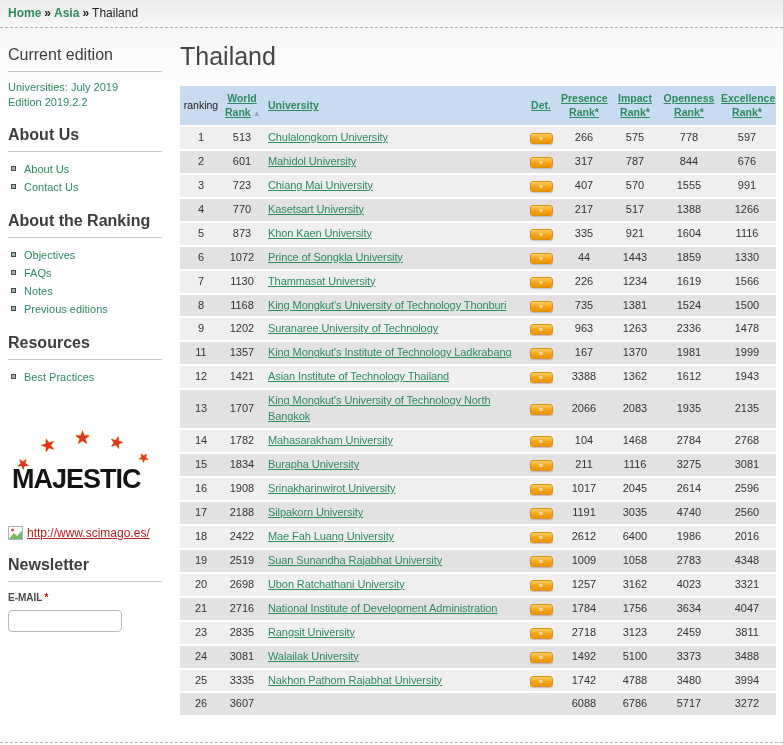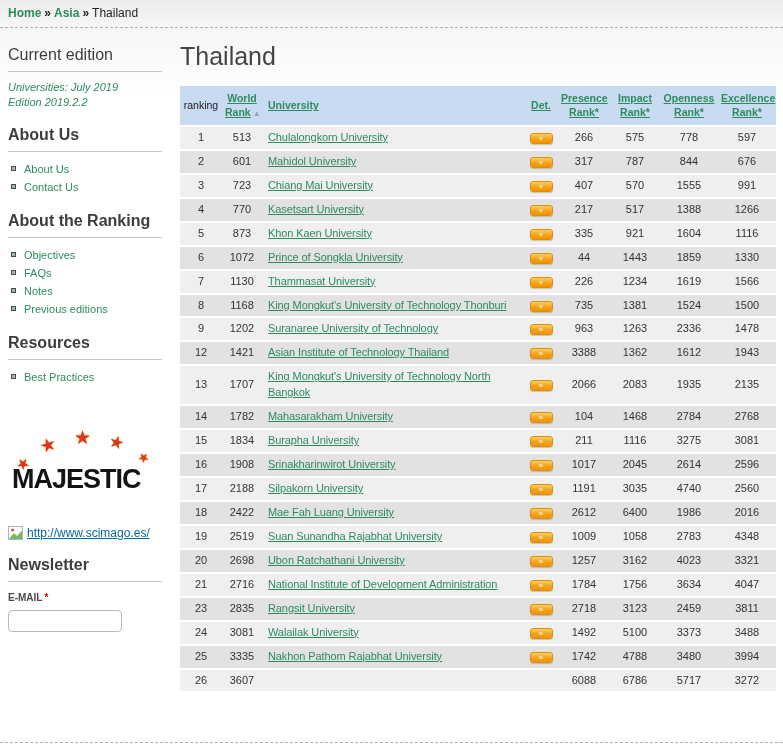--- a/index.html
+++ b/index.html
@@ -19,21 +19,21 @@
 
   .layout { display:flex; align-items:flex-start; }
 
   
   .sidebar { flex:0 0 170px; width:170px; padding:2px 0 0 8px; }
   .side-title {
     font-size:16px; color:#3d3d3d; font-weight:bold;
     border-bottom:1px solid #c6c6c6; padding:0 0 7px; margin:16px 8px 8px 0;
   }
   .side-title.normal { font-weight:normal; }
-  .edition-line { color:#2e8b5f; font-size:11px; line-height:1.35;font-style:italic; }
+  .edition-line { color:#2e8b5f; font-size:11px; line-height:1.35; }
   .side-list { list-style:none; margin:6px 0 0; padding:0 0 0 3px; }
   .side-list li { display:flex; align-items:center; gap:8px; padding:3px 0; font-size:11px; }
   .bullet { width:5px; height:5px; flex:0 0 5px; background:#9dbbae; border:1px solid #4a4a4a; }
   .side-list a { color:#2e8b5f; text-decoration:none; }
 
   
   .majestic { position:relative; width:158px; margin:34px 0 0 4px; height:78px; }
   .majestic .star { position:absolute; color:#dd3526; text-shadow:0 0 1px #f4b223, 0 0 1px #f4b223; line-height:1; }
   .majestic .s1 { left:4px;  top:36px; font-size:15px; transform:rotate(-38deg); }
   .majestic .s2 { left:28px; top:16px; font-size:18px; transform:rotate(-18deg); }
@@ -53,21 +53,21 @@
   .ql2-orb .crescent {
     height:19px; margin-top:2px; border-radius:8px 4px 24px 24px;
     background:linear-gradient(180deg,#e4531d,#d32f2f 70%,#c22727);
   }
   .ql2-word { font-size:40px; font-weight:bold; color:#6d7174; letter-spacing:-1px; line-height:1; }
   .ql2-reg { font-size:9px; color:#6d7174; align-self:flex-end; margin:0 0 4px 1px; }
   .ql2-tagline { font-size:9px; color:#9a9a9a; margin-top:3px; padding-left:6px; white-space:nowrap; }
 
   
   .scimago { display:flex; align-items:center; gap:4px; margin:28px 0 0 0; font-size:12px; }
-  .scimago a { color:#0369a1; text-decoration:underline; }
+  .scimago a { color:#b91c1c; text-decoration:underline; }
 
   
   .email-label { font-size:10px; font-weight:bold; color:#4a4a4a; margin-top:10px; }
   .email-label .req { color:#cc0000; margin-left:2px; }
   .email-input { width:114px; height:22px; margin-top:7px; border:1px solid #b9b9b9; border-radius:4px; padding:2px 5px; font-size:11px; }
 
   
   .main { flex:1 1 auto; padding:4px 8px 0 10px; }
   .page-title { font-size:25px; font-weight:normal; color:#454545; margin:10px 0 13px; }
 
@@ -288,20 +288,30 @@
             <td class="num">9</td>
             <td class="num">1202</td>
             <td class="uni"><a>Suranaree University of Technology</a></td>
             <td class="det"><span class="badge">»</span></td>
             <td class="num">963</td>
             <td class="num">1263</td>
             <td class="num">2336</td>
             <td class="num">1478</td>
           </tr>
           <tr>
+            <td class="num">11</td>
+            <td class="num">1357</td>
+            <td class="uni"><a>King Mongkut's Institute of Technology Ladkrabang</a></td>
+            <td class="det"><span class="badge">»</span></td>
+            <td class="num">167</td>
+            <td class="num">1370</td>
+            <td class="num">1981</td>
+            <td class="num">1999</td>
+          </tr>
+          <tr>
             <td class="num">12</td>
             <td class="num">1421</td>
             <td class="uni"><a>Asian Institute of Technology Thailand</a></td>
             <td class="det"><span class="badge">»</span></td>
             <td class="num">3388</td>
             <td class="num">1362</td>
             <td class="num">1612</td>
             <td class="num">1943</td>
           </tr>
           <tr>

